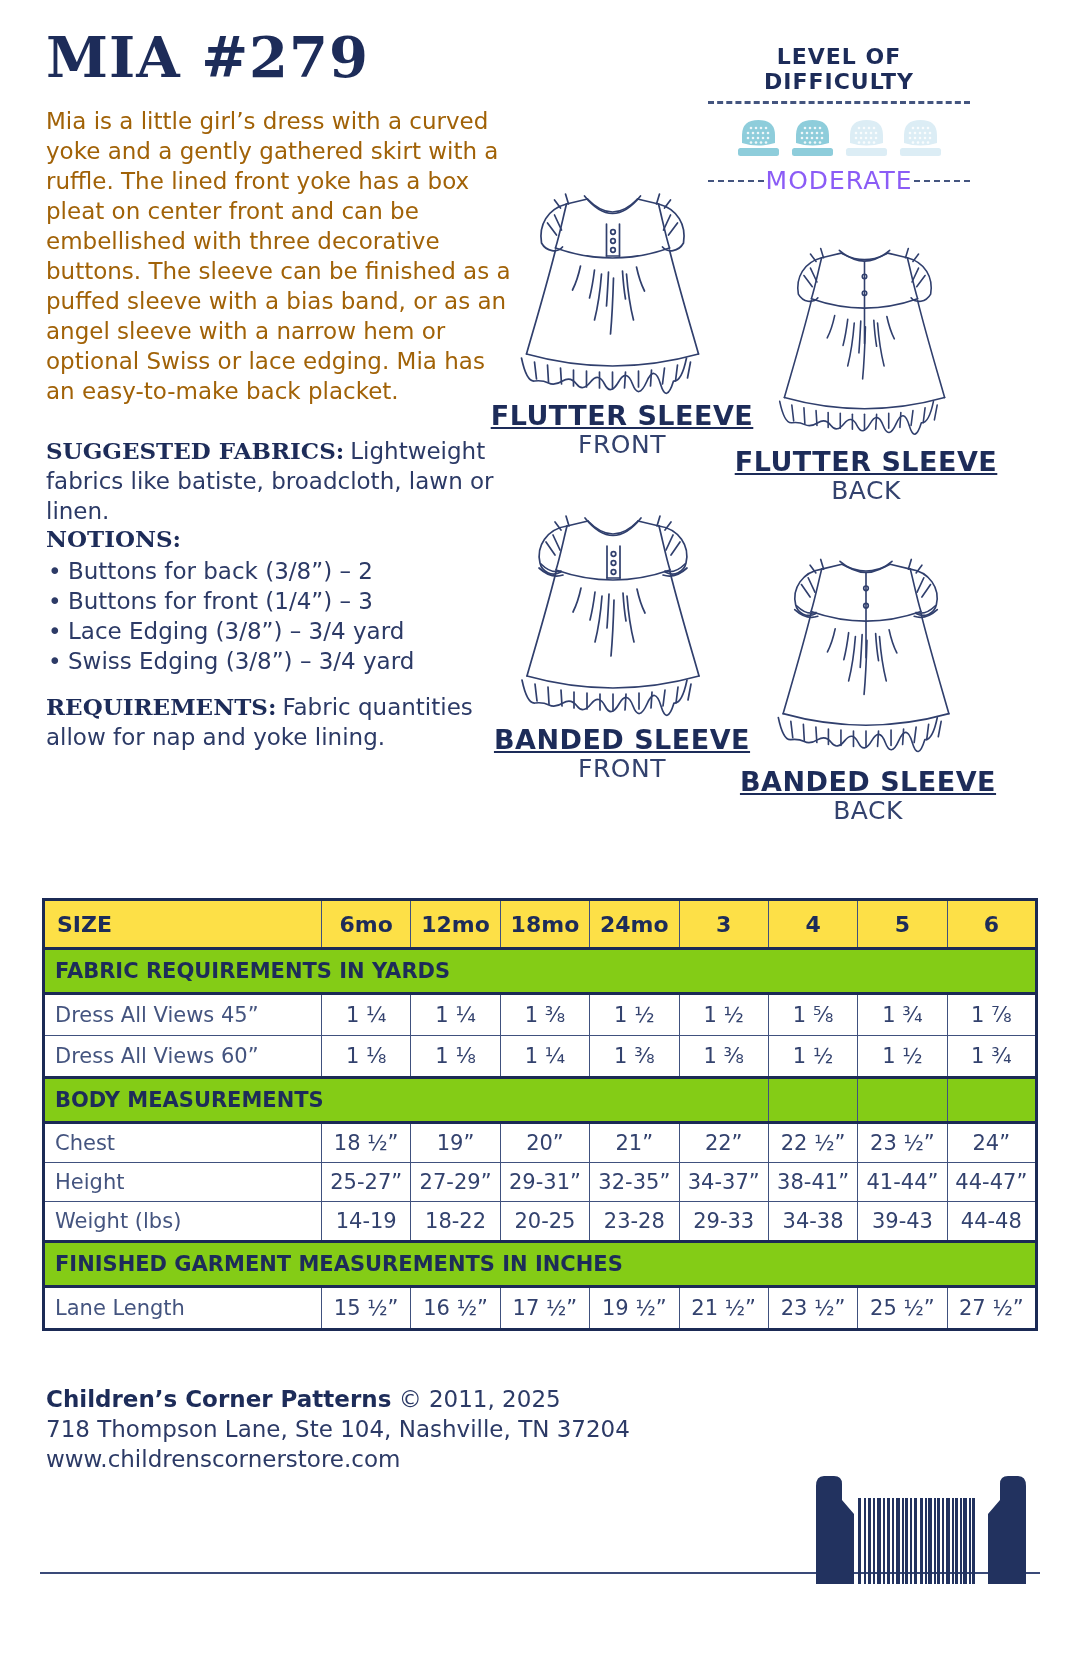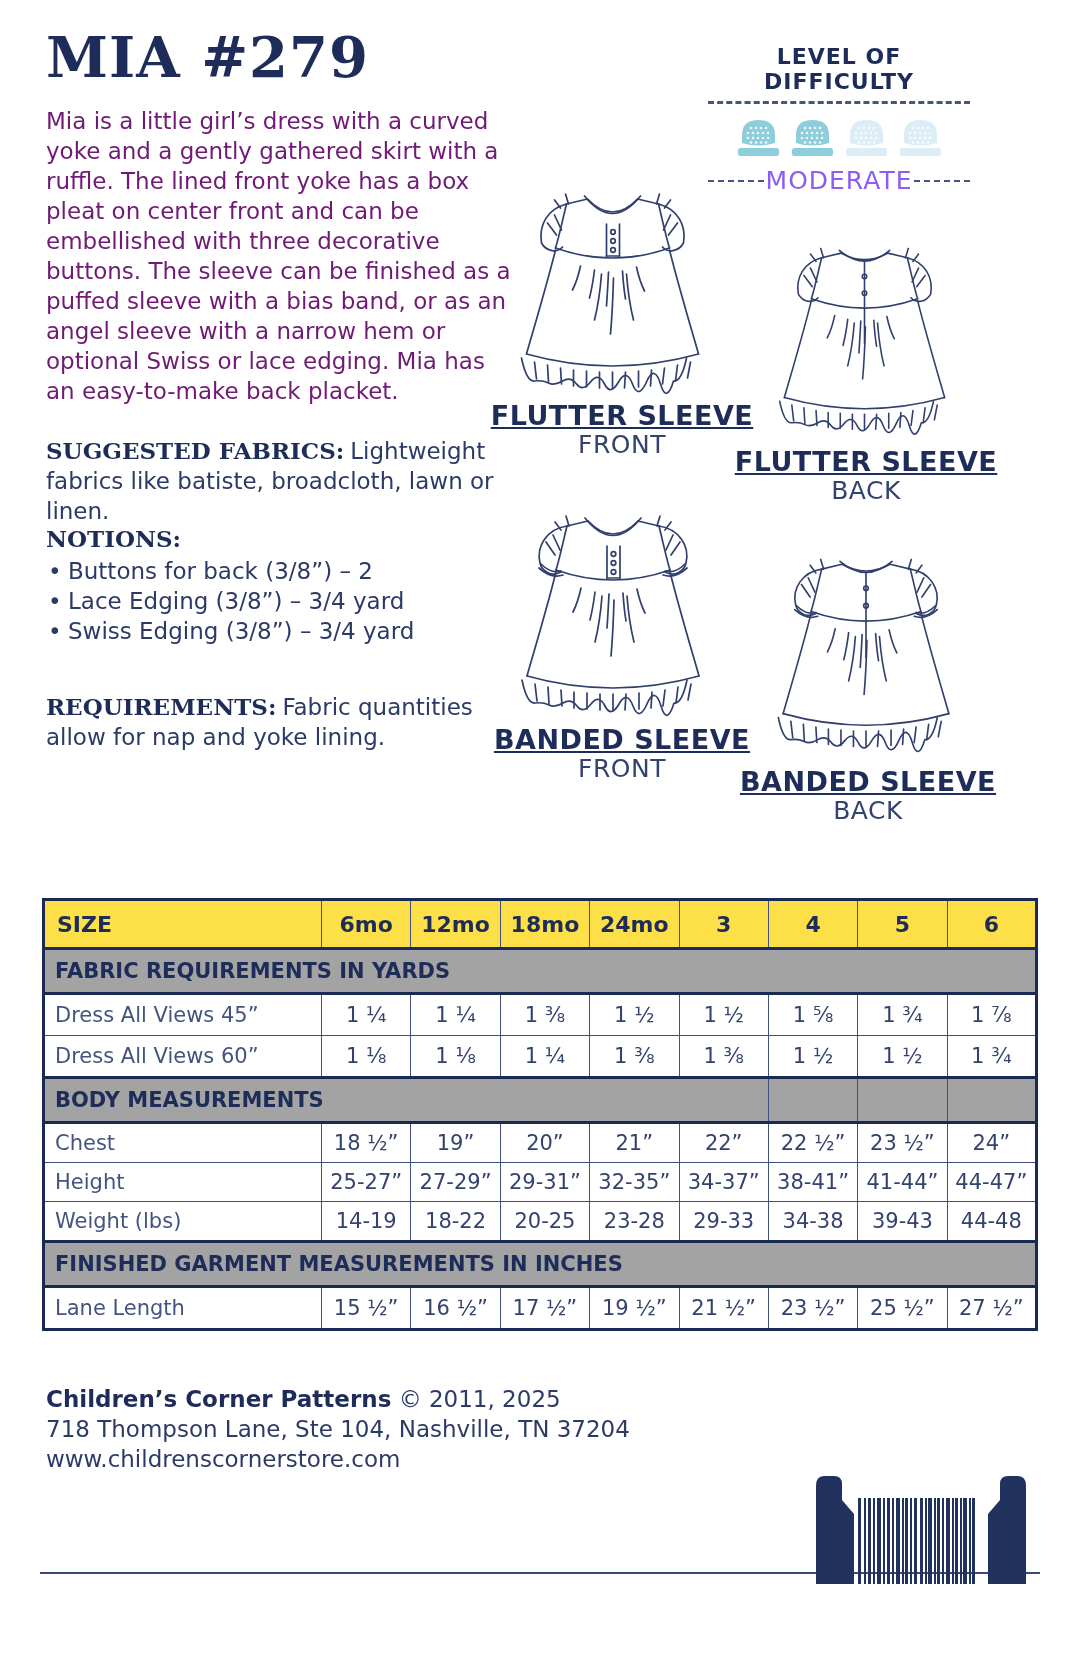--- a/index.html
+++ b/index.html
@@ -14,21 +14,21 @@
   .difficulty .dash-rule{border-top:3px dashed #44557f;margin-top:7px;}
   .thimbles{display:flex;justify-content:center;gap:7px;margin-top:10px;height:46px;}
   .thimble{width:47px;height:46px;}
   .thimble.filled{color:#8ecddb;}
   .thimble.empty{color:#dcedf5;}
   .mod-row{display:flex;align-items:center;margin-top:6px;}
   .mod-row .dash{flex:1;border-top:2.5px dashed #44557f;height:0;}
   .mod-row .mod{font-size:25px;letter-spacing:1px;color:#8b5cf6;padding:0 2px;white-space:nowrap;}
 
   
-  .desc{position:absolute;left:46px;top:106px;width:468px;font-size:23px;line-height:30px;color:#701a75;}
+  .desc{position:absolute;left:46px;top:106px;width:468px;font-size:23px;line-height:30px;color:#a16207;}
   .block{position:absolute;left:46px;width:468px;font-size:23px;line-height:30px;color:#2c3a66;}
   .para-head{font-family:"DejaVu Serif",serif;font-weight:bold;color:#1d2c59;margin-right:6px;}
   .notions-list{margin:0;padding:0;list-style:none;}
   .notions-list li{padding-left:22px;position:relative;}
   .notions-list li::before{content:"•";position:absolute;left:2px;color:#2c3a66;}
 
   
   svg.dress{position:absolute;}
   svg.dress *{stroke:#303f6d;fill:none;stroke-width:1.7;stroke-linecap:round;stroke-linejoin:round;}
   .ill-label{position:absolute;transform:translateX(-50%);font-weight:bold;font-size:27px;
@@ -37,21 +37,21 @@
            color:#33426e;white-space:nowrap;}
 
   
   table.size-table{position:absolute;left:42px;top:898px;width:996px;border-collapse:collapse;
                    border:3px solid #1b2a55;table-layout:fixed;}
   table.size-table td,table.size-table th{border:1px solid #40517e;font-size:21px;color:#33426e;
                    text-align:center;padding:0;overflow:hidden;}
   tr.hdr th{background:#fde047;color:#1d2c59;font-weight:bold;font-size:22px;height:46px;
             border-bottom:3px solid #1b2a55;}
   tr.hdr th.lbl{text-align:left;padding-left:12px;}
-  tr.sect td{background:#a3a3a3;color:#1d2c59;font-weight:bold;text-align:left;padding-left:10px;
+  tr.sect td{background:#84cc16;color:#1d2c59;font-weight:bold;text-align:left;padding-left:10px;
              font-size:21px;height:42px;border-top:3px solid #1b2a55;border-bottom:3px solid #1b2a55;}
   tr.data td{height:38px;background:#fff;}
   tr.data td.lbl{text-align:left;padding-left:10px;color:#44547f;}
   tr.tall td{height:40px;}
 
   
   .f-line{position:absolute;left:46px;font-size:23px;color:#2c3a66;white-space:nowrap;}
   .f-bold{font-weight:bold;color:#1d2c59;}
   .footer-rule{position:absolute;left:40px;top:1572px;width:1000px;border-top:2px solid #3a4a78;}
   svg.barcode{position:absolute;left:810px;top:1472px;width:222px;height:160px;}
@@ -198,20 +198,21 @@
 
   <div class="block" style="top:436px;">
     <span class="para-head">SUGGESTED FABRICS:</span><span>Lightweight fabrics like batiste, broadcloth, lawn or linen.</span>
   </div>
 
   <div class="block" style="top:524px;">
     <span class="para-head">NOTIONS:</span>
   </div>
   <ul class="notions-list block" style="top:556px;">
     <li>Buttons for back (3/8”) – 2</li>
+    <li>Buttons for front (1/4”) – 3</li>
     <li>Lace Edging (3/8”) – 3/4 yard</li>
     <li>Swiss Edging (3/8”) – 3/4 yard</li>
   </ul>
 
   <div class="block" style="top:692px;">
     <span class="para-head">REQUIREMENTS:</span><span>Fabric quantities allow for nap and yoke lining.</span>
   </div>
 
   <svg class="dress" style="left:500px;top:178px;width:225px;height:222px;" viewBox="0 0 220 222">
     <use href="#d-neck-front"></use>

